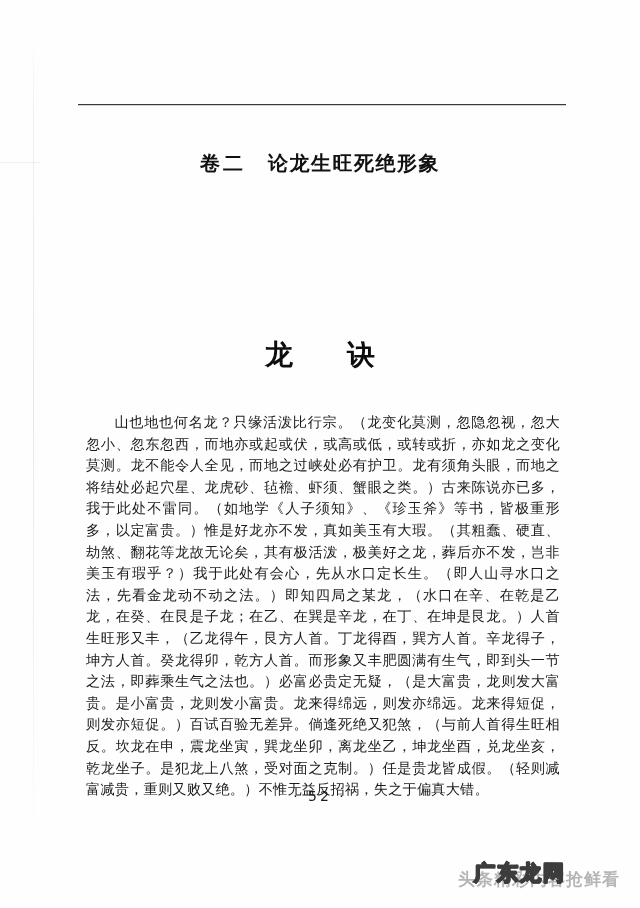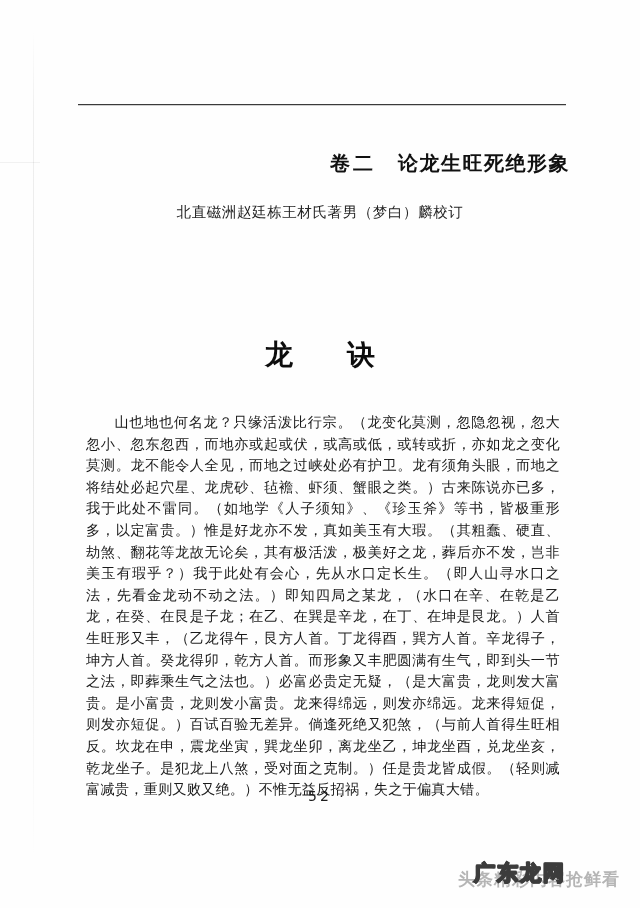--- a/index.html
+++ b/index.html
@@ -77,21 +77,21 @@
     width: 488px; height: 1px;
     background: rgba(0,0,0,0.18);
   }
 
   
   #chapter-title {
     position: absolute;
     left: 70px;
     top: 150px;
     width: 500px;
-    text-align: right;
+    text-align: center;
     font-size: 20px;
     font-weight: 700;
     color: #111111;
     letter-spacing: 1px;
     font-family: "DejaVu Sans", "Liberation Sans", sans-serif;
   }
   #chapter-title .vol { margin-right: 22px; letter-spacing: 3px; }
   #chapter-title .name { letter-spacing: 1.5px; }
 
   
@@ -196,21 +196,20 @@
   <div class="scan-line-vert"></div>
   <div class="scan-line-horiz"></div>
 
 
   <div id="head-rule"></div>
 
   <div id="chapter-title">
     <span class="vol">卷二</span><span class="name">论龙生旺死绝形象</span>
   </div>
 
-  <div id="byline">北直磁洲赵廷栋王材氏著男（梦白）麟校订</div>
 
   <div id="section-heading">
     <span class="glyph-a">龙</span><span class="glyph-b">诀</span>
   </div>
 
   <div id="body-text">
     <p>山也地也何名龙？只缘活泼比行宗。（龙变化莫测，忽隐忽视，忽大忽小、忽东忽西，而地亦或起或伏，或高或低，或转或折，亦如龙之变化莫测。龙不能令人全见，而地之过峡处必有护卫。龙有须角头眼，而地之将结处必起穴星、龙虎砂、毡襜、虾须、蟹眼之类。）古来陈说亦已多，我于此处不雷同。（如地学《人子须知》、《珍玉斧》等书，皆极重形多，以定富贵。）惟是好龙亦不发，真如美玉有大瑕。（其粗蠢、硬直、劫煞、翻花等龙故无论矣，其有极活泼，极美好之龙，葬后亦不发，岂非美玉有瑕乎？）我于此处有会心，先从水口定长生。（即人山寻水口之法，先看金龙动不动之法。）即知四局之某龙，（水口在辛、在乾是乙龙，在癸、在艮是子龙；在乙、在巽是辛龙，在丁、在坤是艮龙。）人首生旺形又丰，（乙龙得午，艮方人首。丁龙得酉，巽方人首。辛龙得子，坤方人首。癸龙得卯，乾方人首。而形象又丰肥圆满有生气，即到头一节之法，即葬乘生气之法也。）必富必贵定无疑，（是大富贵，龙则发大富贵。是小富贵，龙则发小富贵。龙来得绵远，则发亦绵远。龙来得短促，则发亦短促。）百试百验无差异。倘逢死绝又犯煞，（与前人首得生旺相反。坎龙在申，震龙坐寅，巽龙坐卯，离龙坐乙，坤龙坐酉，兑龙坐亥，乾龙坐子。是犯龙上八煞，受对面之克制。）任是贵龙皆成假。（轻则减富减贵，重则又败又绝。）不惟无益反招祸，失之于偏真大错。</p>
   </div>
 
   <div id="folio">· 52 ·</div>

